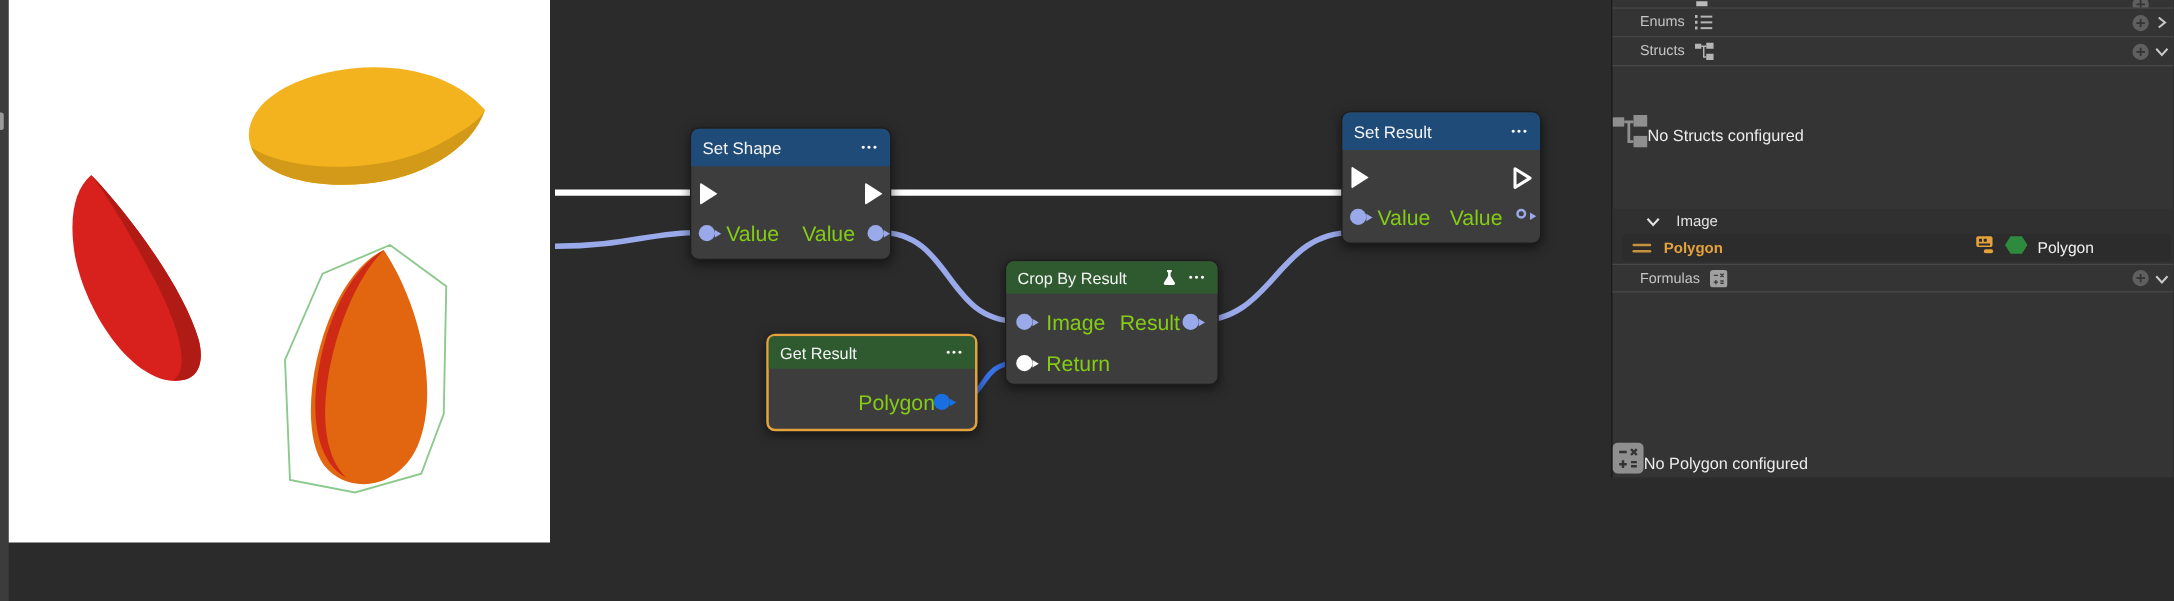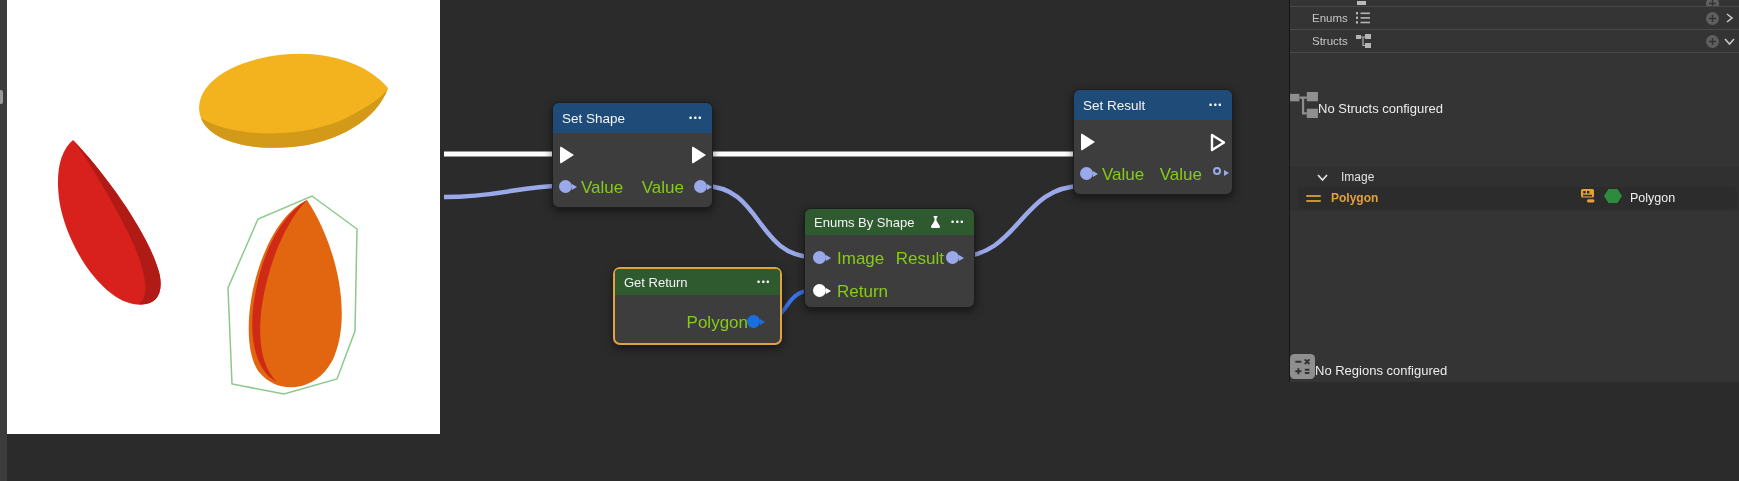--- a/index.html
+++ b/index.html
@@ -99,21 +99,21 @@
       </span>
     <span class="pin-label" style="left:28px;top:77px;">Value</span>
     <span class="pin-label" style="right:28px;top:77px;text-align:right;">Value</span>
     <span class="cpin periwinkle" style="left:141px;top:77px;">
         <i></i>
       </span>
   </div>
 
   <div class="node" style="left:804px;top:208px;width:171px;height:100px;">
     <div class="node-header hdr-green small">
-      <span>Enums By Shape</span>
+      <span>Crop By Result</span>
       <span class="flask">
         <svg width="13" height="14" viewBox="0 0 13 14">
             <path fill="#ffffff" d="M4.6 1h3.8v1.2l-.9.9v2.6l3.3 5.3c.6 1-.1 2-1.2 2H3.4c-1.1 0-1.8-1-1.2-2l3.3-5.3V3.1l-.9-.9z"></path>
           </svg>
       </span>
       <span class="dots">•••</span>
     </div>
     <span class="cpin periwinkle" style="left:8px;top:42px;">
         <i></i>
       </span>
@@ -123,21 +123,21 @@
         <i></i>
       </span>
     <span class="cpin whitepin" style="left:8px;top:75px;">
         <i></i>
       </span>
     <span class="pin-label" style="left:32px;top:75px;">Return</span>
   </div>
 
   <div class="node" style="left:613px;top:267px;width:169px;height:78px;border:2px solid #e2a33f;">
     <div class="node-header hdr-green small" style="border-radius:4px 4px 0 0;">
-      <span>Get Return</span>
+      <span>Get Result</span>
       <span class="dots">•••</span>
     </div>
     <span class="pin-label" style="right:32px;top:46px;text-align:right;">Polygon</span>
     <span class="cpin bluepin" style="left:132px;top:46px;">
         <i></i>
       </span>
   </div>
 
   <div class="node" style="left:1073px;top:89px;width:160px;height:106px;">
     <div class="node-header hdr-blue">
@@ -260,25 +260,42 @@
           <span>
             <svg width="18" height="16" viewBox="0 0 18 16">
                 <polygon points="4.5,1 13.5,1 18,8 13.5,15 4.5,15 0,8" fill="#2e8b3d"></polygon>
               </svg>
           </span>
           <span class="region-type">Polygon</span>
         </span>
       </div>
     </div>
 
+    <div class="prow" style="top:211px;height:23px;border-top:1px solid #484848;">
+      <span>Formulas</span>
+      <span class="sec-icon">
+        <svg width="14" height="14" viewBox="0 0 14 14">
+            <rect x="0" y="0" width="14" height="14" rx="2.5" fill="#a0a0a0"></rect>
+            <path d="M3 4.3h3.4M8.3 3l2.6 2.6M10.9 3 8.3 5.6M3 9.7h3.4M4.7 8v3.4M8.3 8.8h2.6M8.3 10.6h2.6" stroke="#3a3a3a" stroke-width="1.1" fill="none"></path>
+          </svg>
+      </span>
+      <span class="plus-btn">
+          <svg width="7" height="7" viewBox="0 0 8 8">
+            <path d="M4 0v8M0 4h8" stroke="#333" stroke-width="1.6"></path>
+          </svg>
+        </span>
+      <span class="chev"><svg width="11" height="10" viewBox="0 0 11 10">
+            <polyline points="1,3 5.5,8 10,3" fill="none" stroke="#c9c9c9" stroke-width="1.6"></polyline>
+          </svg></span>
+    </div>
 
     <div class="empty-block" style="top:234px;height:247px;padding-top:17px;">
       <span class="big-icon">
         <svg width="25" height="25" viewBox="0 0 14 14">
             <rect x="0" y="0" width="14" height="14" rx="2.5" fill="#8f8f8f"></rect>
             <path d="M3 4.3h3.4M8.3 3l2.6 2.6M10.9 3 8.3 5.6M3 9.7h3.4M4.7 8v3.4M8.3 8.8h2.6M8.3 10.6h2.6" stroke="#333" stroke-width="1.1" fill="none"></path>
           </svg>
       </span>
-      <span class="empty-text">No Regions configured</span>
+      <span class="empty-text">No Polygon configured</span>
     </div>
 
   </div>
 </div>
 
 </body></html>

